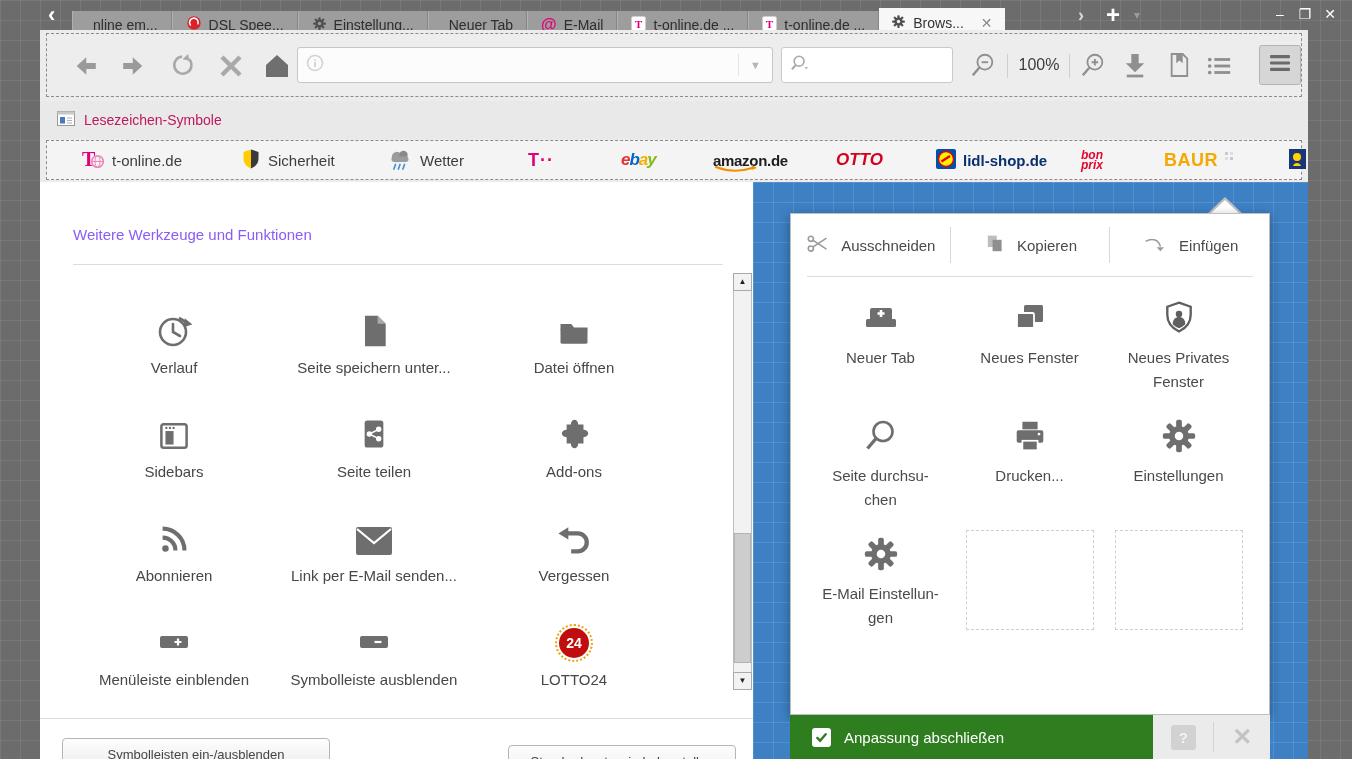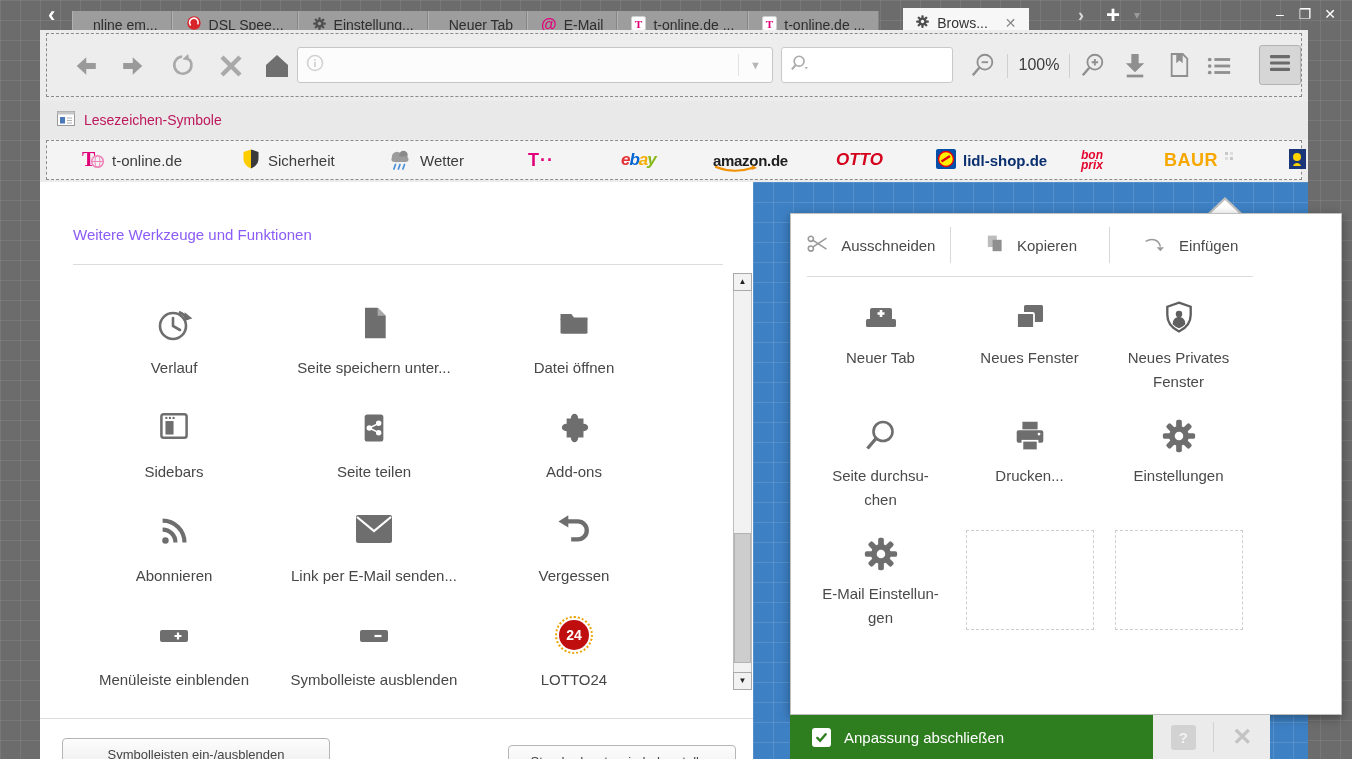--- a/index.html
+++ b/index.html
@@ -7,21 +7,21 @@
   .stage{position:relative;width:1352px;height:759px;overflow:hidden;
          font-family:"Liberation Sans",sans-serif;
          background-color:#6c6c6c;
          background-image:linear-gradient(rgba(255,255,255,.08) 1px,transparent 1px),
                           linear-gradient(90deg,rgba(255,255,255,.08) 1px,transparent 1px);
          background-size:20px 20px;}
   
   .tabstrip{position:absolute;left:72px;top:0;height:38px;display:flex;align-items:flex-end;}
   .tab{height:27px;background:#9d9d9d;border-right:1px solid #868686;border-left:1px solid #b0b0b0;
        display:flex;align-items:center;padding:0 13px;gap:7px;font-size:14px;color:#2e2e2e;white-space:nowrap;cursor:default;}
-  .tab.active{height:30px;background:#f7f7f7;color:#333;border:none;padding:0 12px;margin-left:24px;}
+  .tab.active{height:30px;background:#f7f7f7;color:#333;border:none;padding:0 12px;}
   .tab-close{color:#8a8a8a;font-size:14px;margin-left:10px;}
   .tab-scroll-left{position:absolute;left:48px;top:2px;color:#fff;font-size:22px;font-weight:bold;line-height:26px;}
   .tab-aux{position:absolute;top:0;height:30px;display:flex;align-items:center;color:#dadada;}
   .win-controls{position:absolute;top:5px;left:1272px;display:flex;gap:9px;color:#fff;align-items:center;}
   .win-btn{width:16px;height:18px;text-align:center;font-size:14px;line-height:18px;}
   
   .chrome-top{position:absolute;left:40px;top:30px;width:1268px;height:152px;background:#ececec;}
   .dash-box{position:absolute;border:1px dashed #8b8b8b;}
   .nav-box{left:6px;top:3px;width:1256px;height:64px;background:#ededed;}
   .lz-row{position:absolute;left:0;top:71px;width:1268px;height:38px;background:#e9e9e9;display:flex;align-items:center;padding-left:17px;gap:9px;font-size:14px;color:#be185d;}
@@ -43,35 +43,35 @@
   .bm-lidl-label{color:#0a2f6e;font-weight:bold;font-size:15px;}
   .bm-bonprix{color:#e4032e;font-weight:800;font-style:italic;font-size:12px;line-height:10px;text-align:center;}
   .bm-baur{color:#f6a800;font-weight:800;font-size:18px;letter-spacing:.5px;position:relative;}
   .baur-px{position:absolute;right:-10px;top:2px;width:3px;height:3px;background:#c9c9c9;box-shadow:5px 0 0 #dedede,0 5px 0 #dedede,5px 5px 0 #c9c9c9;}
   
   .palette{position:absolute;left:40px;top:182px;width:713px;height:577px;background:#ffffff;}
   .palette-title{position:absolute;left:33px;top:44px;font-size:15px;color:#8b5cf6;}
   .palette-hr{position:absolute;left:33px;top:82px;width:650px;height:1px;background:#dcdcdc;}
   .pal-grid{position:absolute;left:34px;top:96px;width:600px;display:grid;grid-template-columns:repeat(3,200px);grid-auto-rows:104px;}
   .pal-item{display:flex;flex-direction:column;align-items:center;justify-content:flex-end;padding-bottom:6px;}
-  .pal-item .ic{height:46px;display:flex;align-items:flex-start;justify-content:center;margin-bottom:9px;}
+  .pal-item .ic{height:46px;display:flex;align-items:flex-end;justify-content:center;margin-bottom:9px;}
   .pal-item .lb{font-size:15px;color:#474747;white-space:nowrap;}
   .blue-zone{position:absolute;left:753px;top:182px;width:555px;height:577px;
       background-color:#3d80c4;
       background-image:linear-gradient(rgba(255,255,255,.12) 1px,transparent 1px),
                        linear-gradient(90deg,rgba(255,255,255,.12) 1px,transparent 1px);
       background-size:20px 20px;}
   
   .sb-track{position:absolute;left:693px;top:91px;width:19px;height:417px;background:#f2f2f2;border:1px solid #bdbdbd;}
   .sb-btn{position:absolute;left:693px;width:19px;height:18px;background:#f2f2f2;border:1px solid #a9a9a9;color:#222;font-size:8px;text-align:center;line-height:16px;}
   .sb-thumb{position:absolute;left:694px;width:17px;background:#cdcdcd;border:1px solid #b3b3b3;}
   .pal-bottom-hr{position:absolute;left:0;top:536px;width:713px;height:1px;background:#dcdcdc;}
   .pal-btn{position:absolute;height:34px;border:1px solid #b5b5b5;border-radius:4px;background:linear-gradient(#fdfdfd,#ececec);font-size:13px;color:#444;text-align:center;line-height:32px;}
   
-  .panel{position:absolute;left:790px;top:213px;width:552px;height:502px;background:#fff;border:1px solid #bfbfbf;box-shadow:0 3px 10px rgba(0,0,0,.35);}
+  .panel{position:absolute;left:790px;top:213px;width:480px;height:502px;background:#fff;border:1px solid #bfbfbf;box-shadow:0 3px 10px rgba(0,0,0,.35);}
   .panel-arrow-o{position:absolute;left:1207px;top:197px;width:0;height:0;border-left:18px solid transparent;border-right:18px solid transparent;border-bottom:17px solid #bfbfbf;}
   .panel-arrow-i{position:absolute;left:1209px;top:200px;width:0;height:0;border-left:16px solid transparent;border-right:16px solid transparent;border-bottom:15px solid #fff;}
   .edit-row{position:absolute;left:0;top:0;width:478px;height:62px;display:flex;align-items:center;}
   .edit-item{flex:1;display:flex;align-items:center;justify-content:center;gap:10px;font-size:15px;color:#4a4a4a;}
   .edit-sep{width:1px;height:36px;background:#d8d8d8;}
   .panel-hr{position:absolute;left:16px;top:62px;width:446px;height:1px;background:#dcdcdc;}
   .menu-grid{position:absolute;left:15px;top:70px;width:448px;display:grid;grid-template-columns:repeat(3,149px);grid-auto-rows:118px;}
   .menu-item{display:flex;flex-direction:column;align-items:center;justify-content:flex-start;padding-top:12px;}
   .menu-item .ic{height:44px;display:flex;align-items:center;justify-content:center;margin-bottom:6px;}
   .menu-item .lb{font-size:15px;color:#4a4a4a;text-align:center;line-height:24px;}

